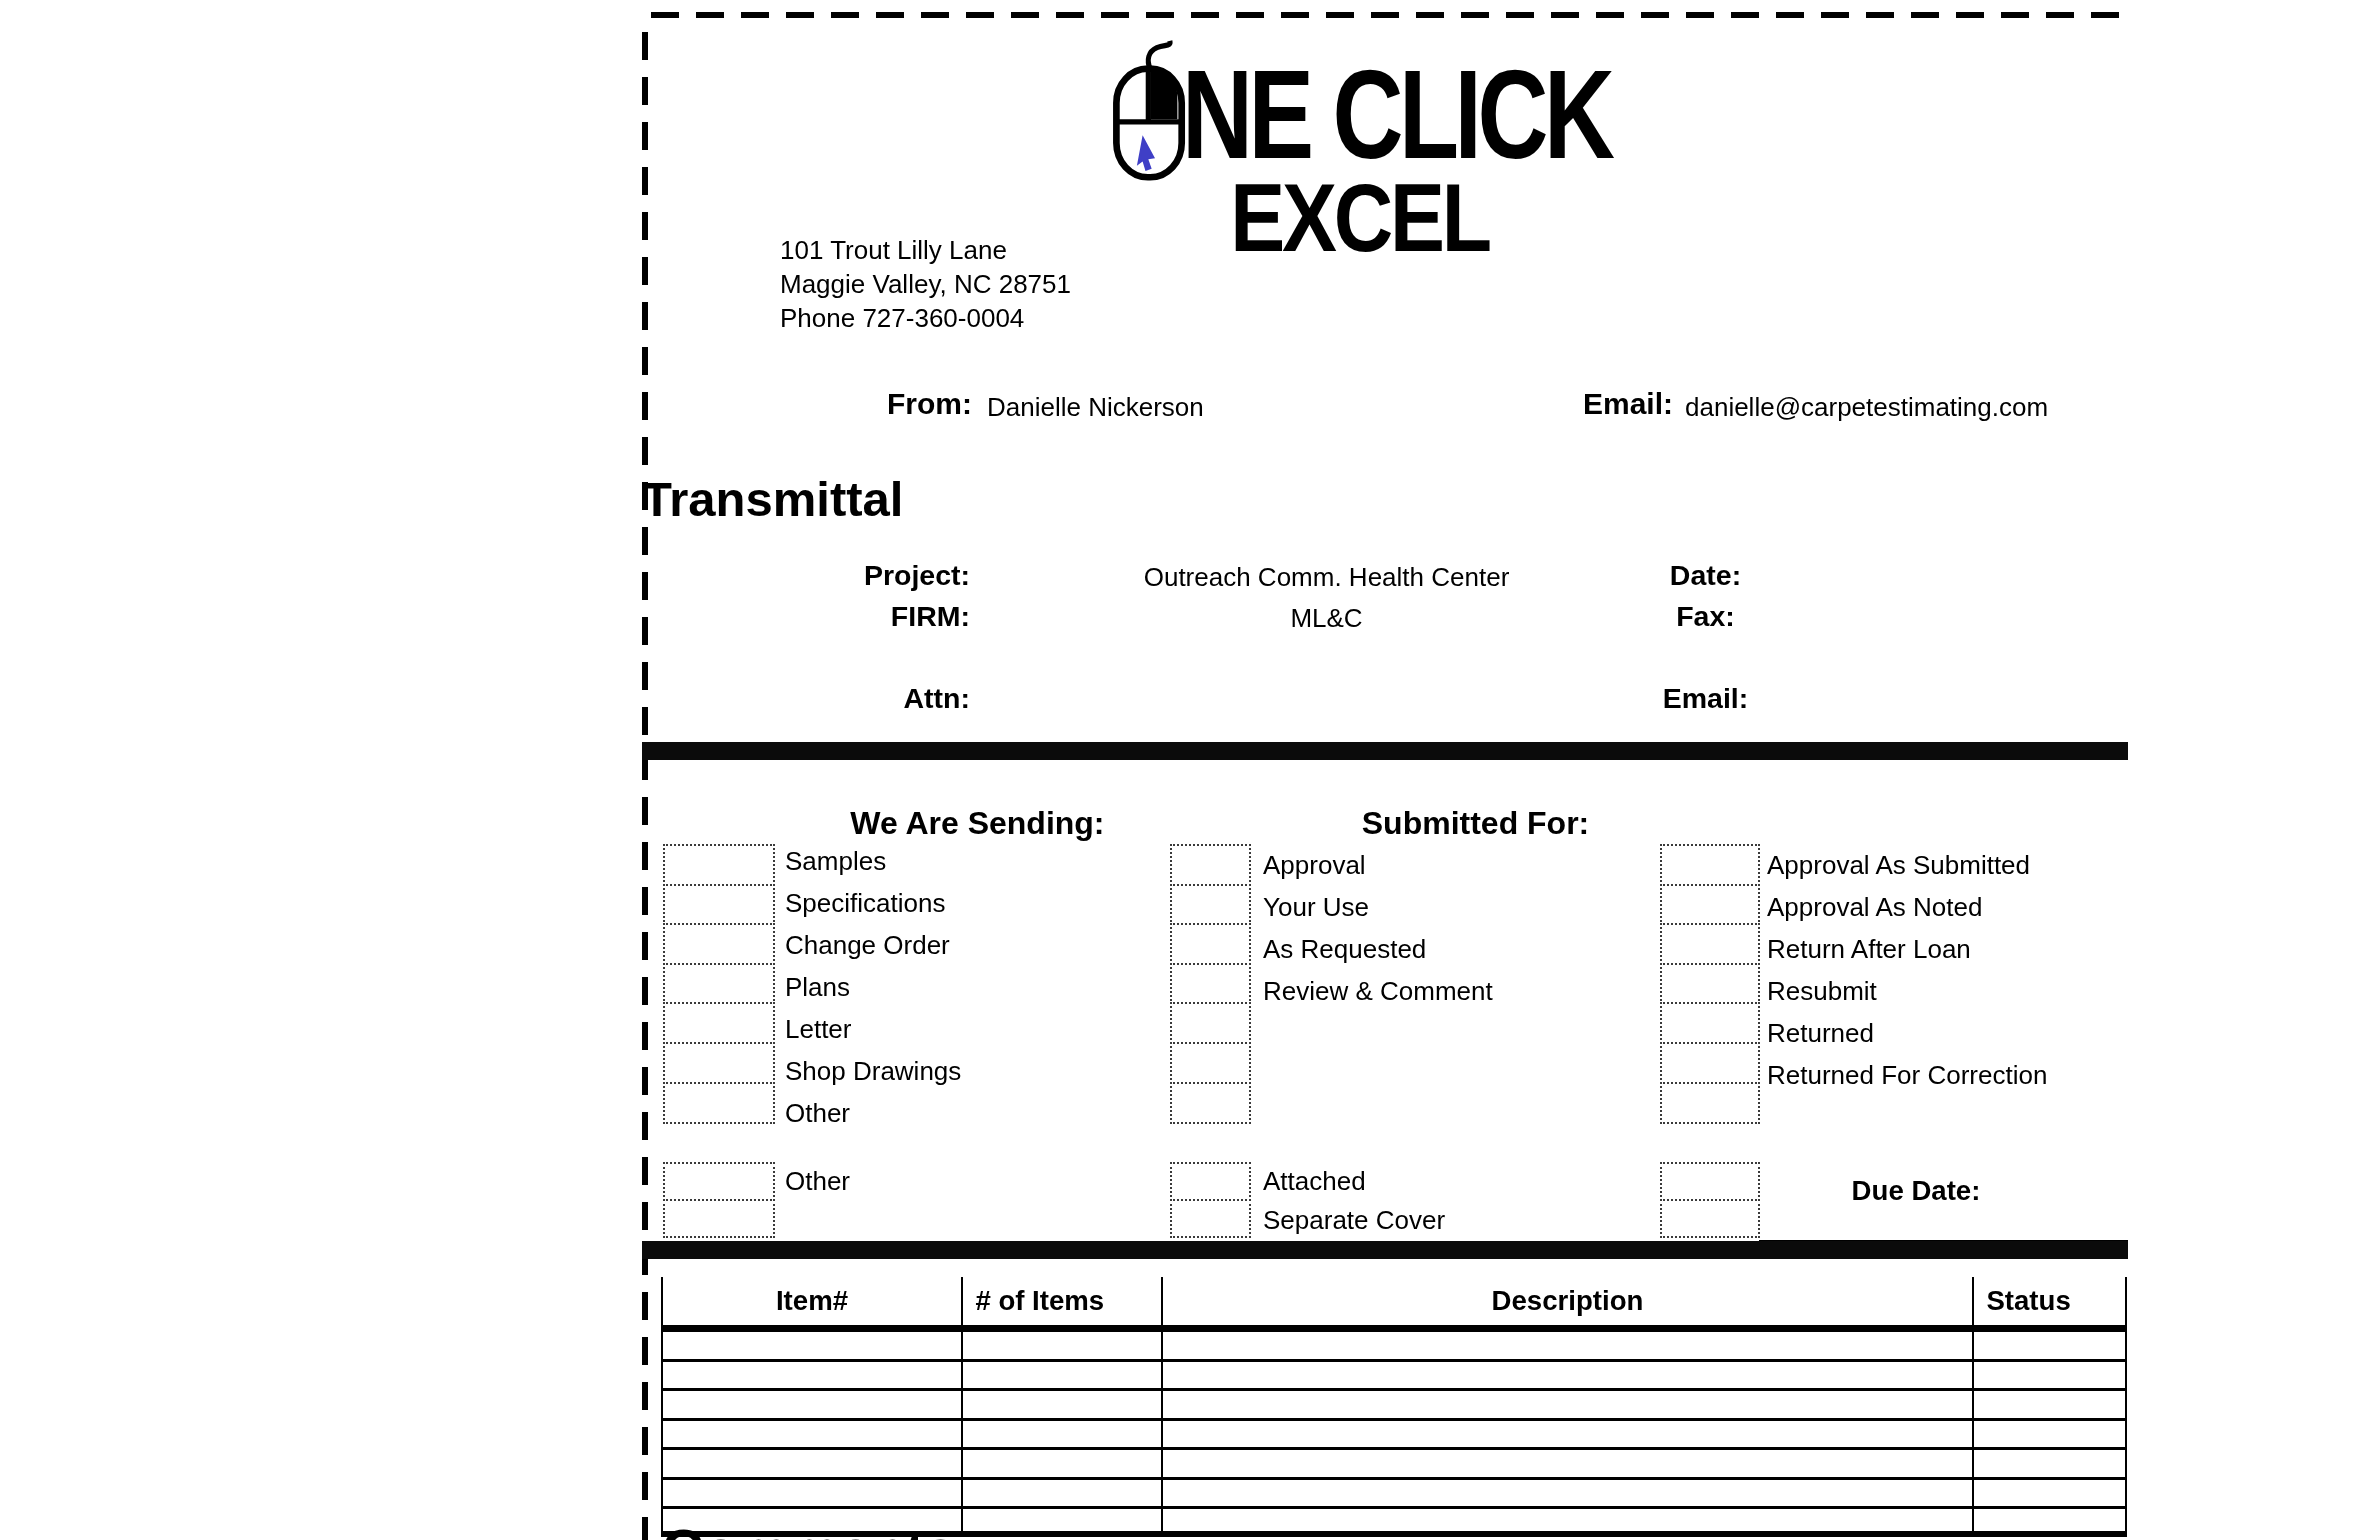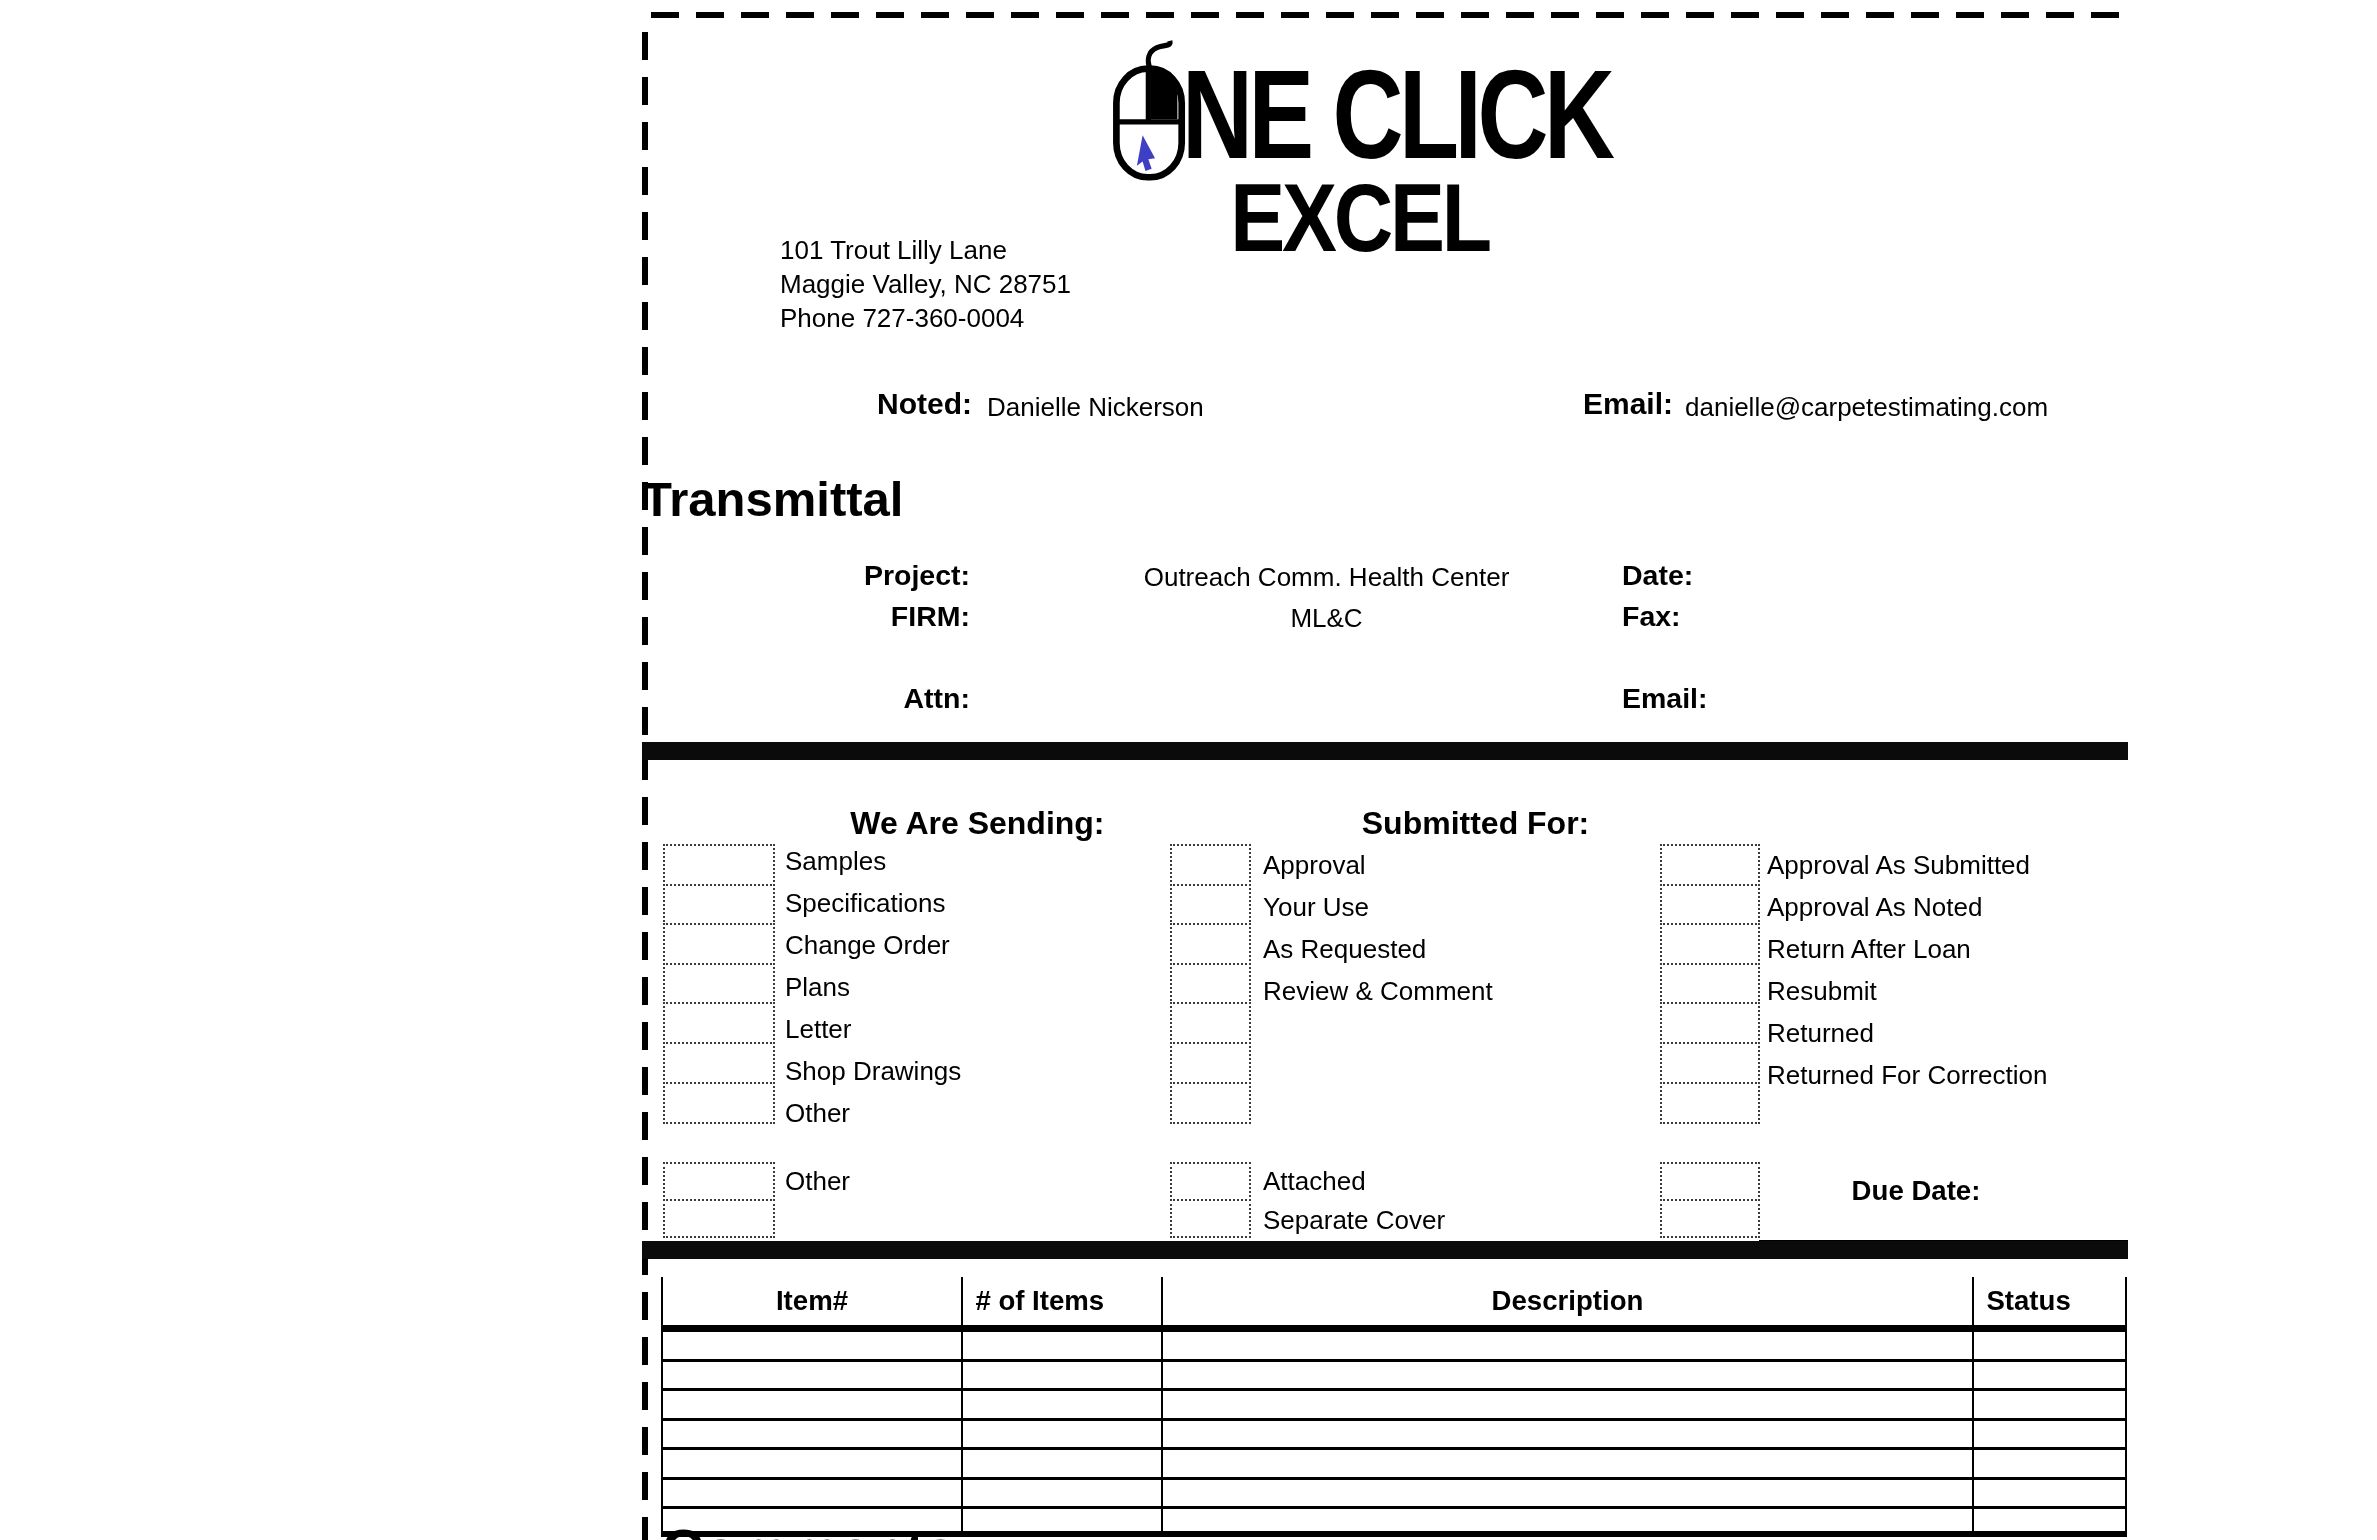--- a/index.html
+++ b/index.html
@@ -23,21 +23,21 @@
   .from-label{left:124px;top:375px;width:206px;text-align:right;font-size:30px;font-weight:bold;}
   .from-value{left:345px;top:380px;font-size:26px;}
   .email-label{left:842px;top:375px;width:189px;text-align:right;font-size:30px;font-weight:bold;}
   .email-value{left:1043px;top:380px;font-size:26px;}
   .doc-title{left:0;top:459px;width:100%;text-align:left;font-size:49px;font-weight:bold;}
   
   .meta{left:0;top:547px;width:100%;height:171px;}
   .mrow{position:absolute;left:0;width:100%;height:41px;}
   .ml{position:absolute;left:0;width:328px;text-align:right;font-size:28.5px;font-weight:bold;}
   .mv{position:absolute;left:485px;width:399px;text-align:center;font-size:26px;top:2.9px;}
-  .mr{position:absolute;left:980px;width:167px;text-align:left;font-size:28.5px;font-weight:bold;}
+  .mr{position:absolute;left:980px;width:167px;text-align:center;font-size:28.5px;font-weight:bold;}
   .mrv{position:absolute;left:1170px;width:285px;font-size:26px;top:2.9px;}
   .band{left:0;width:1486px;height:18px;background:#0b0b0b;}
   
   .sections{left:0;top:748px;width:1486px;height:495px;}
   .sec-h{position:absolute;top:45px;text-align:center;font-size:32px;font-weight:bold;}
   .cbcol{position:absolute;}
   .cb{box-sizing:border-box;border:2.4px dotted #3a3a3a;background:#fff;}
   .cb+.cb{margin-top:-2.4px;}
   .cb.r1{width:112px;height:42px;}
   .cb.r2{width:81px;height:42px;}
@@ -82,21 +82,21 @@
   </div>
   <div class="abs logo-line1">NE CLICK</div>
   <div class="abs logo-line2">EXCEL</div>
 
   <div class="abs address">
     <div>101 Trout Lilly Lane</div>
     <div>Maggie Valley, NC 28751</div>
     <div>Phone 727-360-0004</div>
   </div>
 
-  <div class="abs from-label">Noted:</div>
+  <div class="abs from-label">From:</div>
   <div class="abs from-value">Danielle Nickerson</div>
   <div class="abs email-label">Email:</div>
   <div class="abs email-value">danielle@carpetestimating.com</div>
 
   <div class="abs doc-title">Transmittal</div>
 
   <div class="abs meta">
     <div class="mrow" style="top:0">
       <span class="ml">Project:</span>
       <span class="mv">Outreach Comm. Health Center</span>

